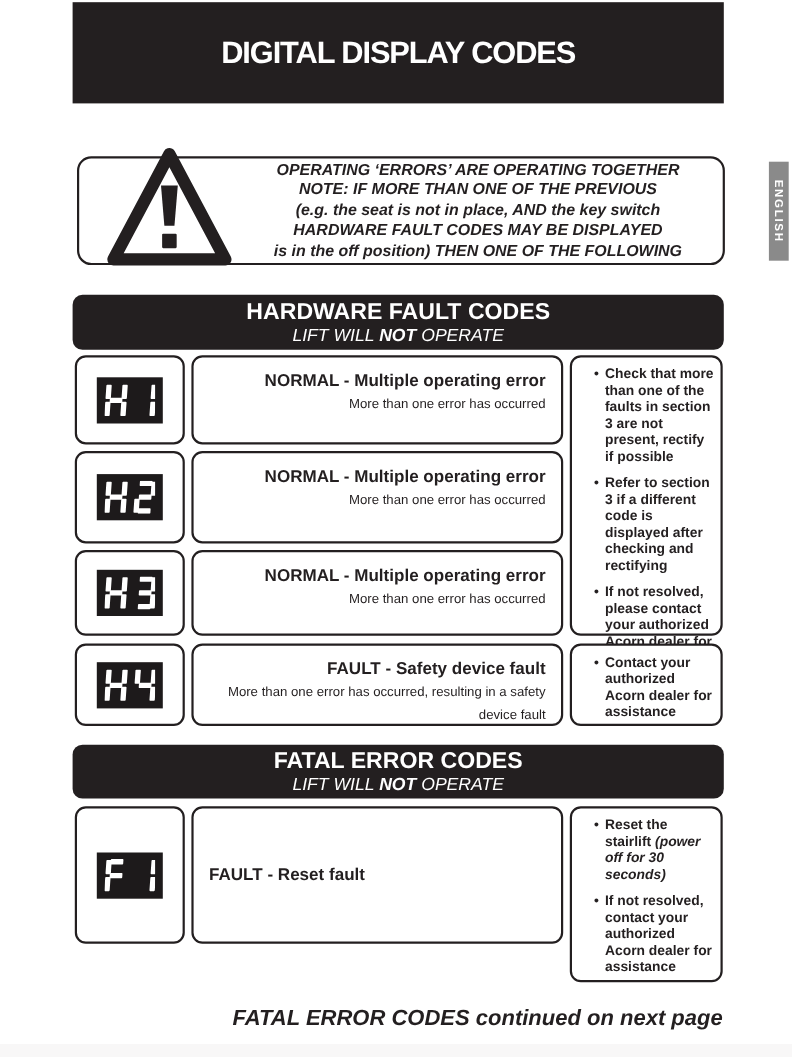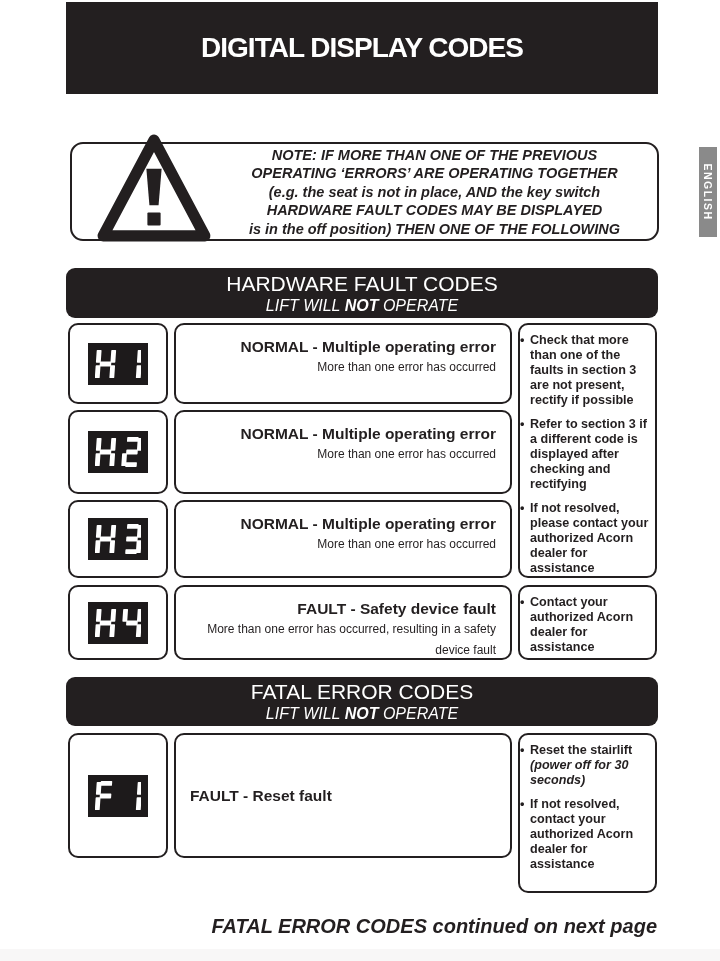--- a/index.html
+++ b/index.html
@@ -20,34 +20,34 @@
   
   .note-box{position:absolute;left:70px;top:142px;width:585px;height:95px;
             border:2px solid #231f20;border-radius:13px;background:#fff;}
   .note-text{position:absolute;left:148px;right:8px;top:50%;transform:translateY(-50%);
              text-align:center;font-weight:bold;font-style:italic;font-size:14.5px;line-height:18.5px;}
   .warn-svg{position:absolute;left:95px;top:131px;width:118px;height:116px;}
 
   
   .banner{position:absolute;left:66px;width:592px;background:#231f20;border-radius:9px;
           display:flex;flex-direction:column;align-items:center;justify-content:center;color:#fff;}
-  .banner-title{font-size:21px;font-weight:normal;line-height:24px;}
+  .banner-title{font-size:21px;font-weight:bold;line-height:24px;}
   .banner-sub{font-size:16px;font-style:italic;line-height:19px;}
   .banner-sub b{font-weight:bold;}
 
   
   .box{position:absolute;border:2px solid #231f20;border-radius:10px;background:#fff;box-sizing:border-box;}
   .code-box{left:68px;width:100px;display:flex;align-items:center;justify-content:center;}
   .seg-display{width:60px;height:42px;background:#1d1a1b;display:flex;align-items:center;justify-content:center;
                padding:4px 6px;box-sizing:border-box;}
   .desc-box{left:174px;width:338px;padding:11px 14px;text-align:right;}
   .desc-box.center{display:flex;align-items:center;padding-top:0;padding-bottom:0;}
   .desc-title{font-weight:bold;font-size:15.5px;line-height:21px;}
   .desc-sub{font-size:12px;line-height:21px;}
-  .advice-box{left:518px;width:139px;padding:8px 5px 8px 0;}
+  .advice-box{left:518px;width:139px;padding:8px 5px 8px 20px;}
   .bullet{position:relative;padding-left:10px;font-weight:bold;font-size:12.6px;line-height:15px;margin-bottom:9px;}
   .bullet:last-child{margin-bottom:0;}
   .bullet::before{content:"\2022";position:absolute;left:0;top:0;}
   .bullet .it{font-style:italic;}
 
   .footer-note{position:absolute;right:63px;top:915px;font-size:20px;font-weight:bold;font-style:italic;
                text-align:right;white-space:nowrap;}
   .bottom-strip{position:absolute;left:0;top:949px;width:720px;height:12px;background:#f8f7f7;}
 </style>
 </head>
@@ -58,22 +58,22 @@
   <header class="title-bar">
     <h1>DIGITAL DISPLAY CODES</h1>
   </header>
 
   <aside class="lang-tab">
     <span>ENGLISH</span>
   </aside>
 
   <section class="note-box">
     <div class="note-text">
+      <div>OPERATING ‘ERRORS’ ARE OPERATING TOGETHER</div>
       <div>NOTE: IF MORE THAN ONE OF THE PREVIOUS</div>
-      <div>OPERATING ‘ERRORS’ ARE OPERATING TOGETHER</div>
       <div>(e.g. the seat is not in place, AND the key switch</div>
       <div>HARDWARE FAULT CODES MAY BE DISPLAYED</div>
       <div>is in the off position) THEN ONE OF THE FOLLOWING</div>
     </div>
   </section>
   <svg class="warn-svg" viewBox="0 0 116 112">
     <path d="M58 8 L108 102 L8 102 Z" fill="#ffffff" stroke="#231f20" stroke-width="11" stroke-linejoin="round"></path>
     <path d="M50.5 36 L65.5 36 L62.5 72 L53.5 72 Z" fill="#231f20"></path>
     <rect x="51.5" y="79" width="13" height="13" rx="1" fill="#231f20"></rect>
   </svg>

